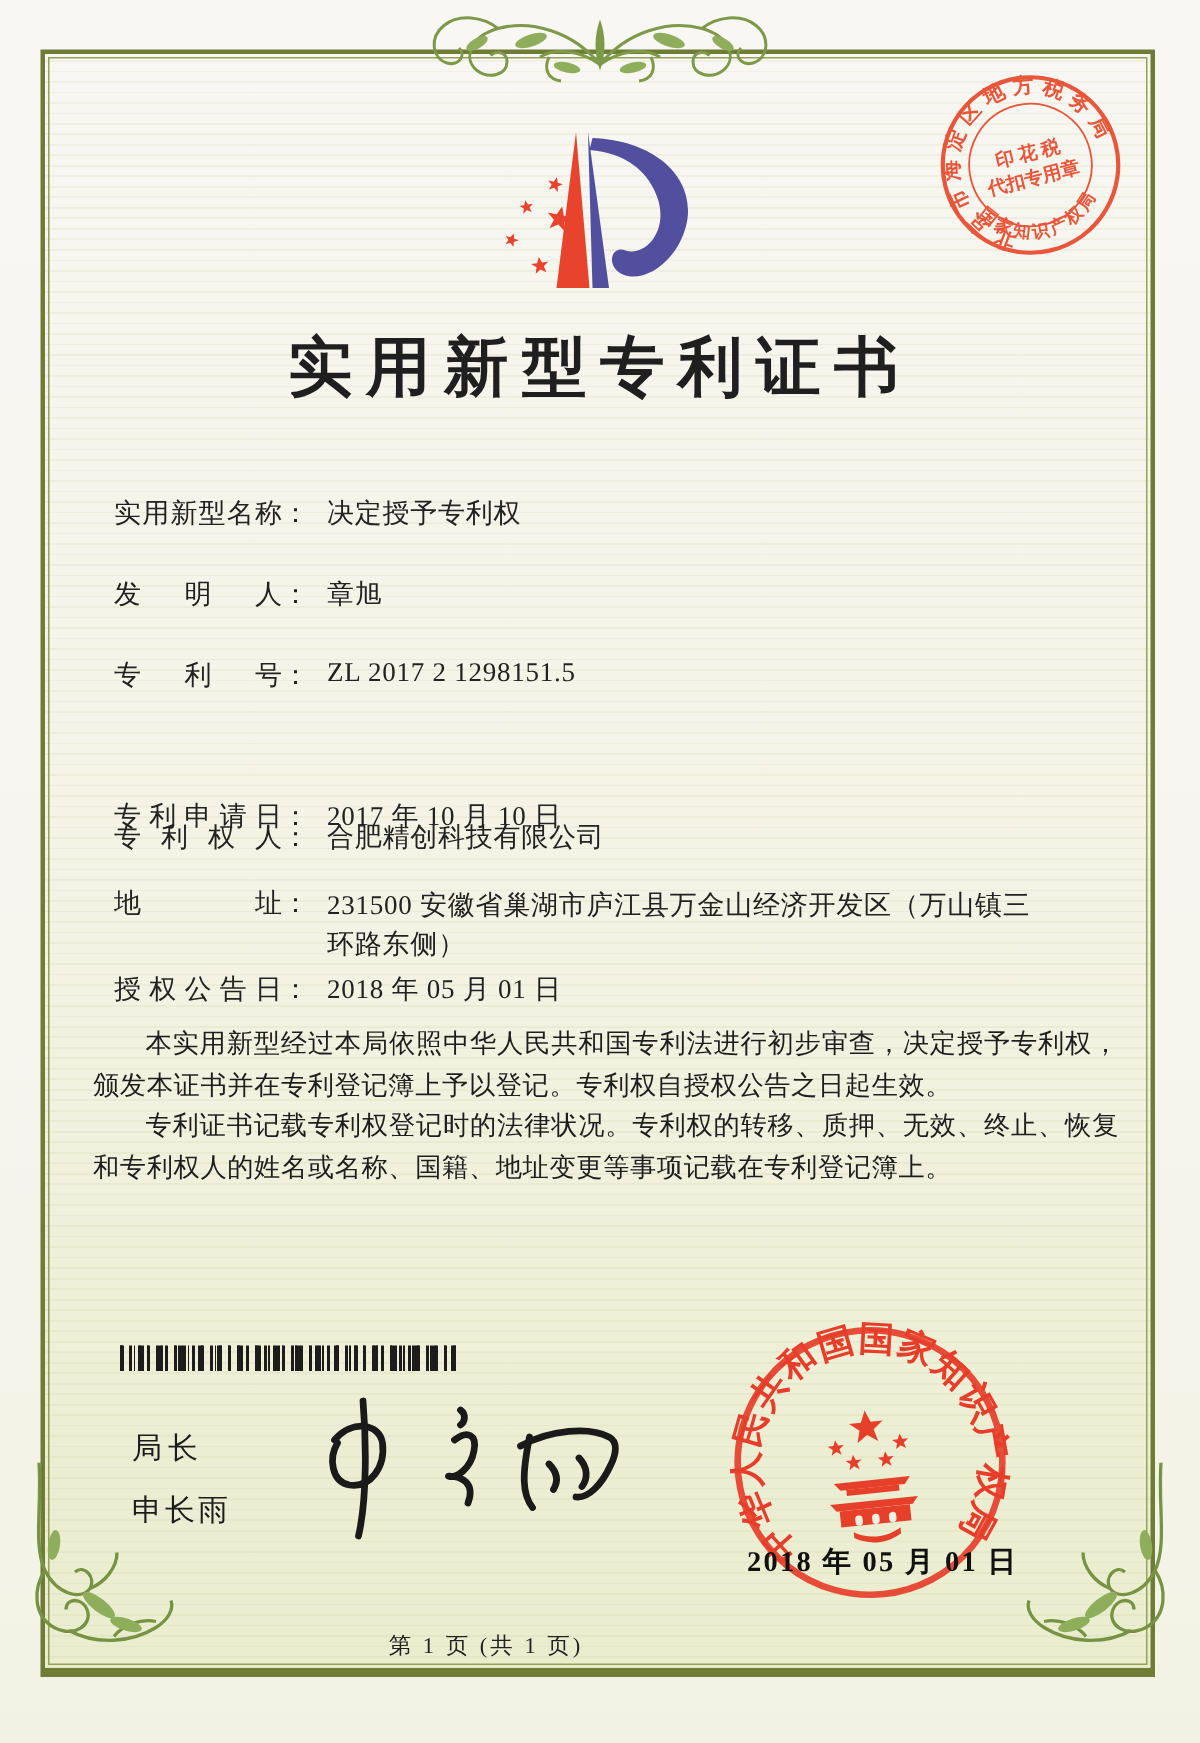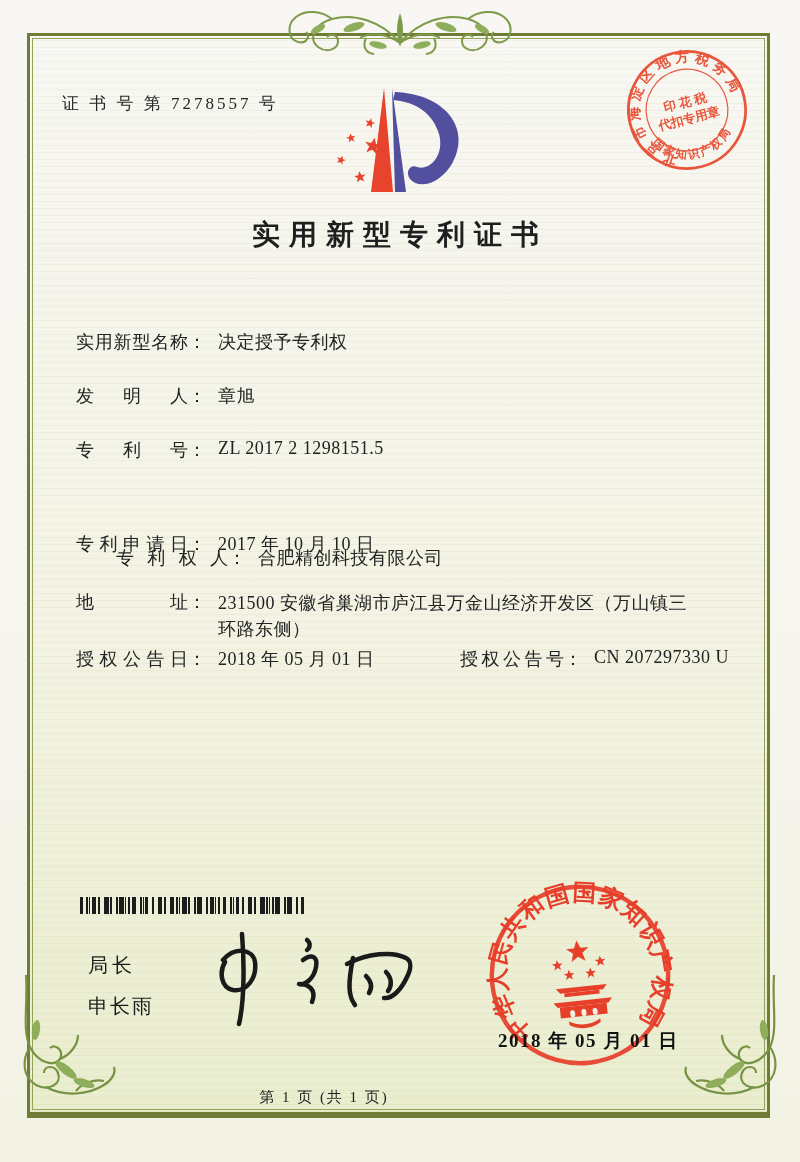--- a/index.html
+++ b/index.html
@@ -10,21 +10,21 @@
   .frame{position:absolute;left:27px;top:33px;width:743px;height:1085px;box-sizing:border-box;
          border:3px solid #6e7c36;border-bottom-width:6px;
          background:
            repeating-linear-gradient(0deg, rgba(168,178,102,0.10) 0 1px, rgba(255,255,255,0) 1px 7px),
            linear-gradient(180deg, rgba(247,246,238,0.2) 0%, rgba(240,240,216,0.45) 55%, rgba(232,236,202,0.85) 100%);}
   .frame-inner{position:absolute;left:2px;top:2px;right:2px;bottom:2px;border:1.5px solid #93a258;}
   .orn{position:absolute;}
   .orn-br{transform:scaleX(-1);}
   
   .certno{position:absolute;left:62px;top:92px;font-size:17px;letter-spacing:3px;color:#262626;}
-  .title{position:absolute;left:0;top:216px;width:800px;text-align:center;font-size:28px;
+  .title{position:absolute;left:0;top:216px;width:800px;text-align:center;font-size:43px;
          font-weight:600;letter-spacing:9px;color:#1f1f1f;}
   .fields{position:absolute;left:76px;top:330px;width:672px;font-size:18px;color:#222;}
   .frow{position:absolute;left:0;white-space:nowrap;}
   .flabel{display:inline-block;width:112px;text-align:justify;text-align-last:justify;vertical-align:top;}
   .fcolon{display:inline-block;vertical-align:top;}
   .fvalue{display:inline-block;margin-left:12px;letter-spacing:0.5px;vertical-align:top;}
   .fvalue.wrap{white-space:normal;width:478px;line-height:26px;}
   .grant-right{position:absolute;left:384px;top:0;white-space:nowrap;}
   .grant-right .flabel{width:104px;}
   .paras{position:absolute;left:62px;top:682px;width:684px;font-size:17.5px;line-height:27.5px;
@@ -101,21 +101,20 @@
       <path d="M60,116 C66,108 78,104 88,106"></path>
       <path d="M44,84 C54,80 62,70 62,60"></path>
     </g>
     <g fill="#8fae5c">
       <ellipse cx="50" cy="95" rx="13" ry="4.5" transform="rotate(38 50 95)"></ellipse>
       <ellipse cx="68" cy="108" rx="11" ry="4" transform="rotate(18 68 108)"></ellipse>
       <ellipse cx="20" cy="55" rx="4" ry="10" transform="rotate(8 20 55)"></ellipse>
     </g>
   </svg>
 
-  <div class="certno">证 书 号 第 7278557 号</div>
 
   <svg class="logo" width="150" height="128" viewBox="0 0 150 128">
     <defs>
       <path id="st" d="M0,-10 L2.9,-3.1 10,-3.1 4.2,1.5 6.2,8.7 0,4.5 -6.2,8.7 -4.2,1.5 -10,-3.1 -2.9,-3.1 Z"></path>
     </defs>
     <g fill="#e8432c">
       <use href="#st" transform="translate(45,47) scale(0.5) rotate(15)"></use>
       <use href="#st" transform="translate(26,62) scale(0.46) rotate(-10)"></use>
       <use href="#st" transform="translate(16,84) scale(0.46) rotate(20)"></use>
       <use href="#st" transform="translate(35,101) scale(0.58) rotate(-8)"></use>
@@ -155,35 +154,34 @@
     </div>
     <div class="frow" style="top:54px;">
       <span class="flabel">发明人</span><span class="fcolon">：</span><span class="fvalue">章旭</span>
     </div>
     <div class="frow" style="top:108px;">
       <span class="flabel">专利号</span><span class="fcolon">：</span><span class="fvalue">ZL 2017 2 1298151.5</span>
     </div>
     <div class="frow" style="top:162px;margin-top:40px;">
       <span class="flabel">专利申请日</span><span class="fcolon">：</span><span class="fvalue">2017 年 10 月 10 日</span>
     </div>
-    <div class="frow" style="top:216px;margin-left:40px;">
+    <div class="frow" style="top:216px;">
       <span class="flabel">专利权人</span><span class="fcolon">：</span><span class="fvalue">合肥精创科技有限公司</span>
     </div>
     <div class="frow" style="top:260px;">
       <span class="flabel">地址</span><span class="fcolon">：</span><span class="fvalue wrap">231500 安徽省巢湖市庐江县万金山经济开发区（万山镇三环路东侧）</span>
     </div>
     <div class="frow" style="top:317px;width:672px;">
       <span class="flabel">授权公告日</span><span class="fcolon">：</span><span class="fvalue">2018 年 05 月 01 日</span>
-      <span class="grant-right">
-        <span class="flabel">授权公告号</span><span class="fcolon">：</span><span class="fvalue">CN 207297330 U</span>
-      </span>
     </div>
   </div>
 
   <div class="paras">
+    <p>本实用新型经过本局依照中华人民共和国专利法进行初步审查，决定授予专利权，颁发本证书并在专利登记簿上予以登记。专利权自授权公告之日起生效。</p>
+    <p>专利证书记载专利权登记时的法律状况。专利权的转移、质押、无效、终止、恢复和专利权人的姓名或名称、国籍、地址变更等事项记载在专利登记簿上。</p>
   </div>
 
   <div class="barcode"></div>
 
   <div class="sig-title">局长</div>
   <div class="sig-name">申长雨</div>
 
   <svg class="signature" width="230" height="100" viewBox="0 0 230 100">
     <g stroke="#1a1a1a" stroke-width="4.5" fill="none" stroke-linecap="round" stroke-linejoin="round">
       <path d="M28,32 C40,18 58,21 60,34 C62,50 52,64 38,62 C26,60 24,44 30,34"></path>

